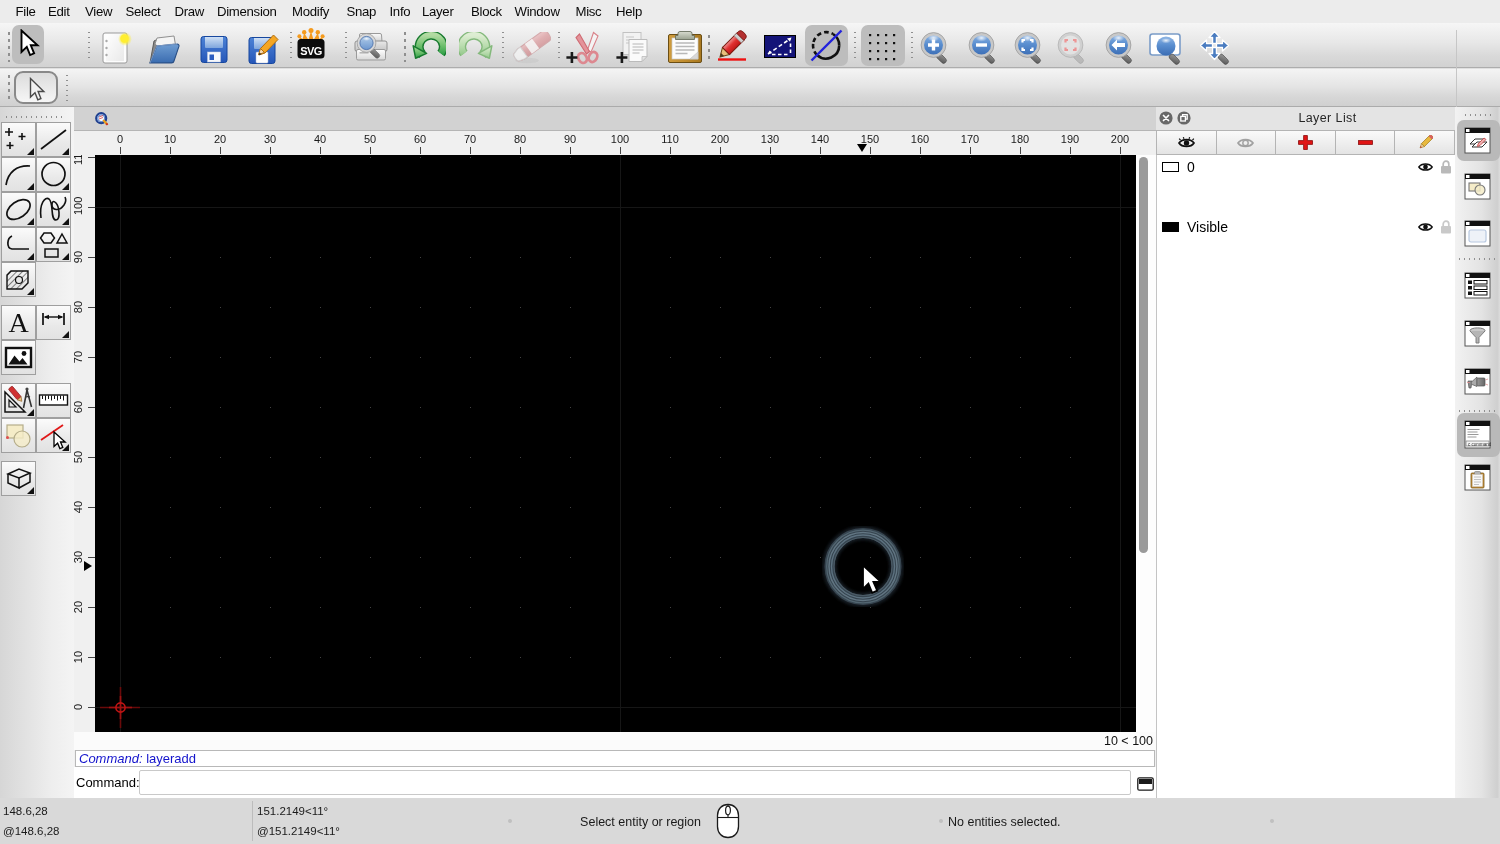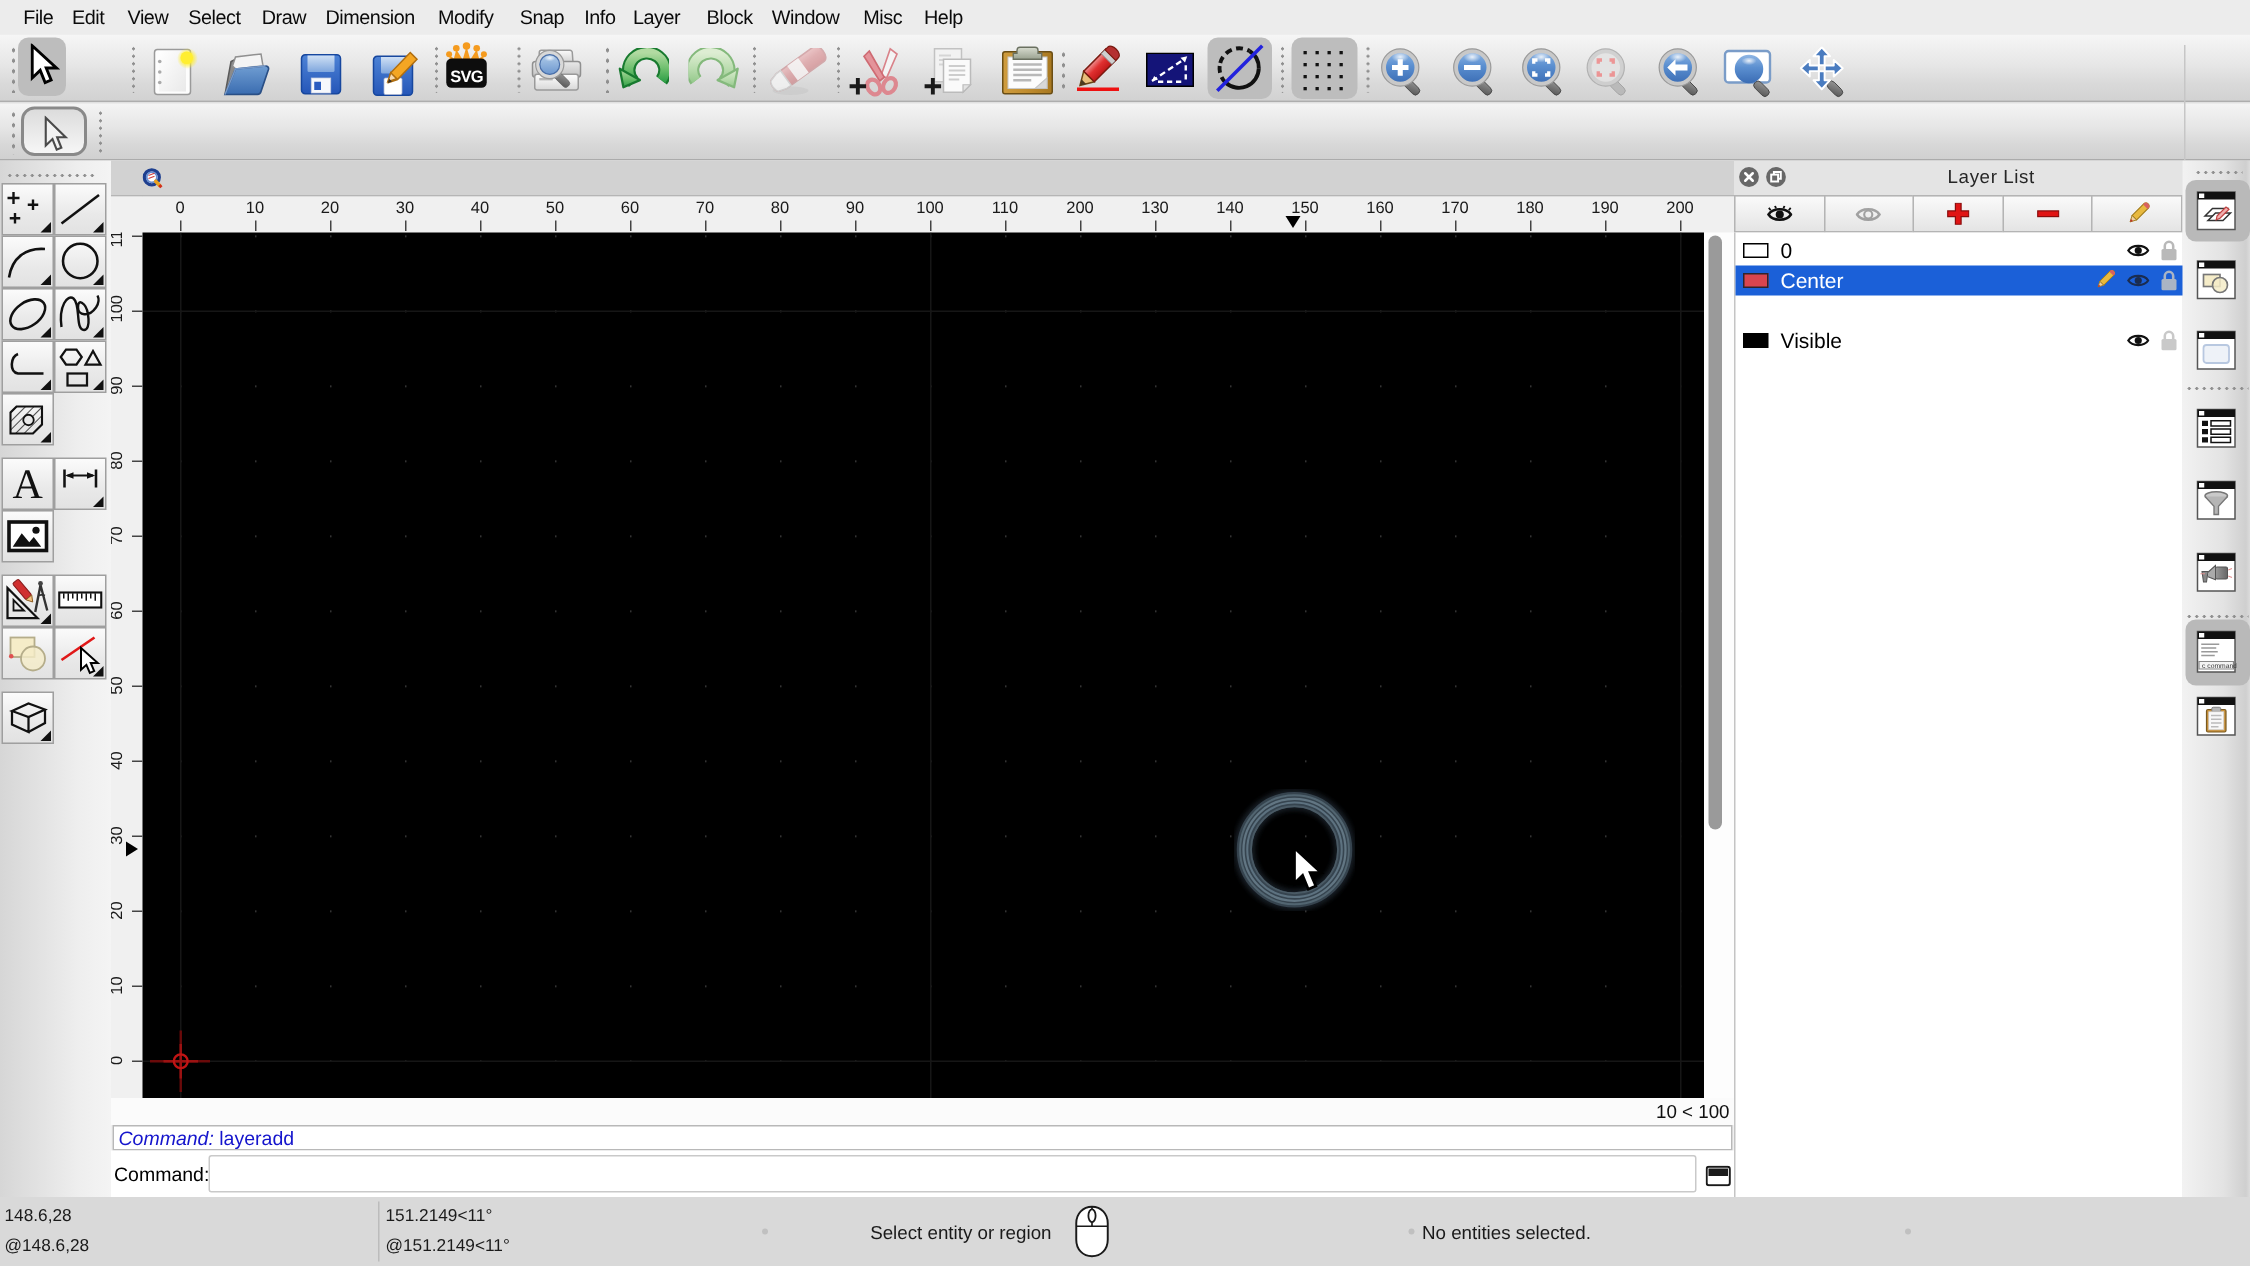--- a/index.html
+++ b/index.html
@@ -775,40 +775,20 @@
           <span class="lname">0</span>
         <svg class="eye" style="position:absolute; left:261px; top:4px;" width="15" height="12" viewBox="0 0 17 12">
             <path d="M1,6 C4,1.4 13,1.4 16,6 C13,10.6 4,10.6 1,6 z" fill="none" stroke="#111" stroke-width="1.7"></path>
             <circle cx="8.5" cy="6" r="2.7" fill="#111"></circle>
           </svg>
         <svg style="position:absolute; left:283px; top:3px;" width="12" height="14" viewBox="0 0 12 14">
             <rect x="1" y="6" width="10" height="7.5" rx="1" fill="#b9b9b9"></rect>
             <path d="M3.2,6 V4 a2.8,2.8 0 0 1 5.6,0 V6" fill="none" stroke="#b9b9b9" stroke-width="1.7"></path>
           </svg>
       </div>
-      <div class="lrow sel" style="top:22px;">
-        <div class="sw" style="background:#d9454f; border:1.4px solid #30242c;"></div>
-          <span class="lname">Center</span>
-        <svg style="position:absolute; left:239px; top:3px;" width="14" height="14" viewBox="0 0 16 16">
-            <g transform="rotate(45 8 8)">
-              <rect x="5.9" y="-2" width="4.2" height="13" fill="#e8b93e" stroke="#a07a18" stroke-width=".7"></rect>
-              <path d="M5.9,11 h4.2 l-2.1,4 z" fill="#f0d0a0" stroke="#a07a18" stroke-width=".6"></path>
-              <path d="M7.1,13.2 l1.8,0 -0.9,1.8 z" fill="#c03030"></path>
-              <rect x="5.9" y="-2" width="4.2" height="2.6" fill="#d86060"></rect>
-            </g>
-          </svg>
-        <svg class="eye" style="position:absolute; left:261px; top:4px;" width="15" height="12" viewBox="0 0 17 12">
-            <path d="M1,6 C4,1.4 13,1.4 16,6 C13,10.6 4,10.6 1,6 z" fill="none" stroke="#1a2c50" stroke-width="1.7"></path>
-            <circle cx="8.5" cy="6" r="2.7" fill="#1a2c50"></circle>
-          </svg>
-        <svg style="position:absolute; left:283px; top:3px;" width="12" height="14" viewBox="0 0 12 14">
-            <rect x="1" y="6" width="10" height="7.5" rx="1" fill="#aab4c4"></rect>
-            <path d="M3.2,6 V4 a2.8,2.8 0 0 1 5.6,0 V6" fill="none" stroke="#aab4c4" stroke-width="1.7"></path>
-          </svg>
-      </div>
       <div class="lrow" style="top:62px;">
         <div class="sw" style="background:#000;"></div>
           <span class="lname">Visible</span>
         <svg class="eye" style="position:absolute; left:261px; top:4px;" width="15" height="12" viewBox="0 0 17 12">
             <path d="M1,6 C4,1.4 13,1.4 16,6 C13,10.6 4,10.6 1,6 z" fill="none" stroke="#111" stroke-width="1.7"></path>
             <circle cx="8.5" cy="6" r="2.7" fill="#111"></circle>
           </svg>
         <svg style="position:absolute; left:283px; top:3px;" width="12" height="14" viewBox="0 0 12 14">
             <rect x="1" y="6" width="10" height="7.5" rx="1" fill="#c9c9c9"></rect>
             <path d="M3.2,6 V4 a2.8,2.8 0 0 1 5.6,0 V6" fill="none" stroke="#c9c9c9" stroke-width="1.7"></path>

